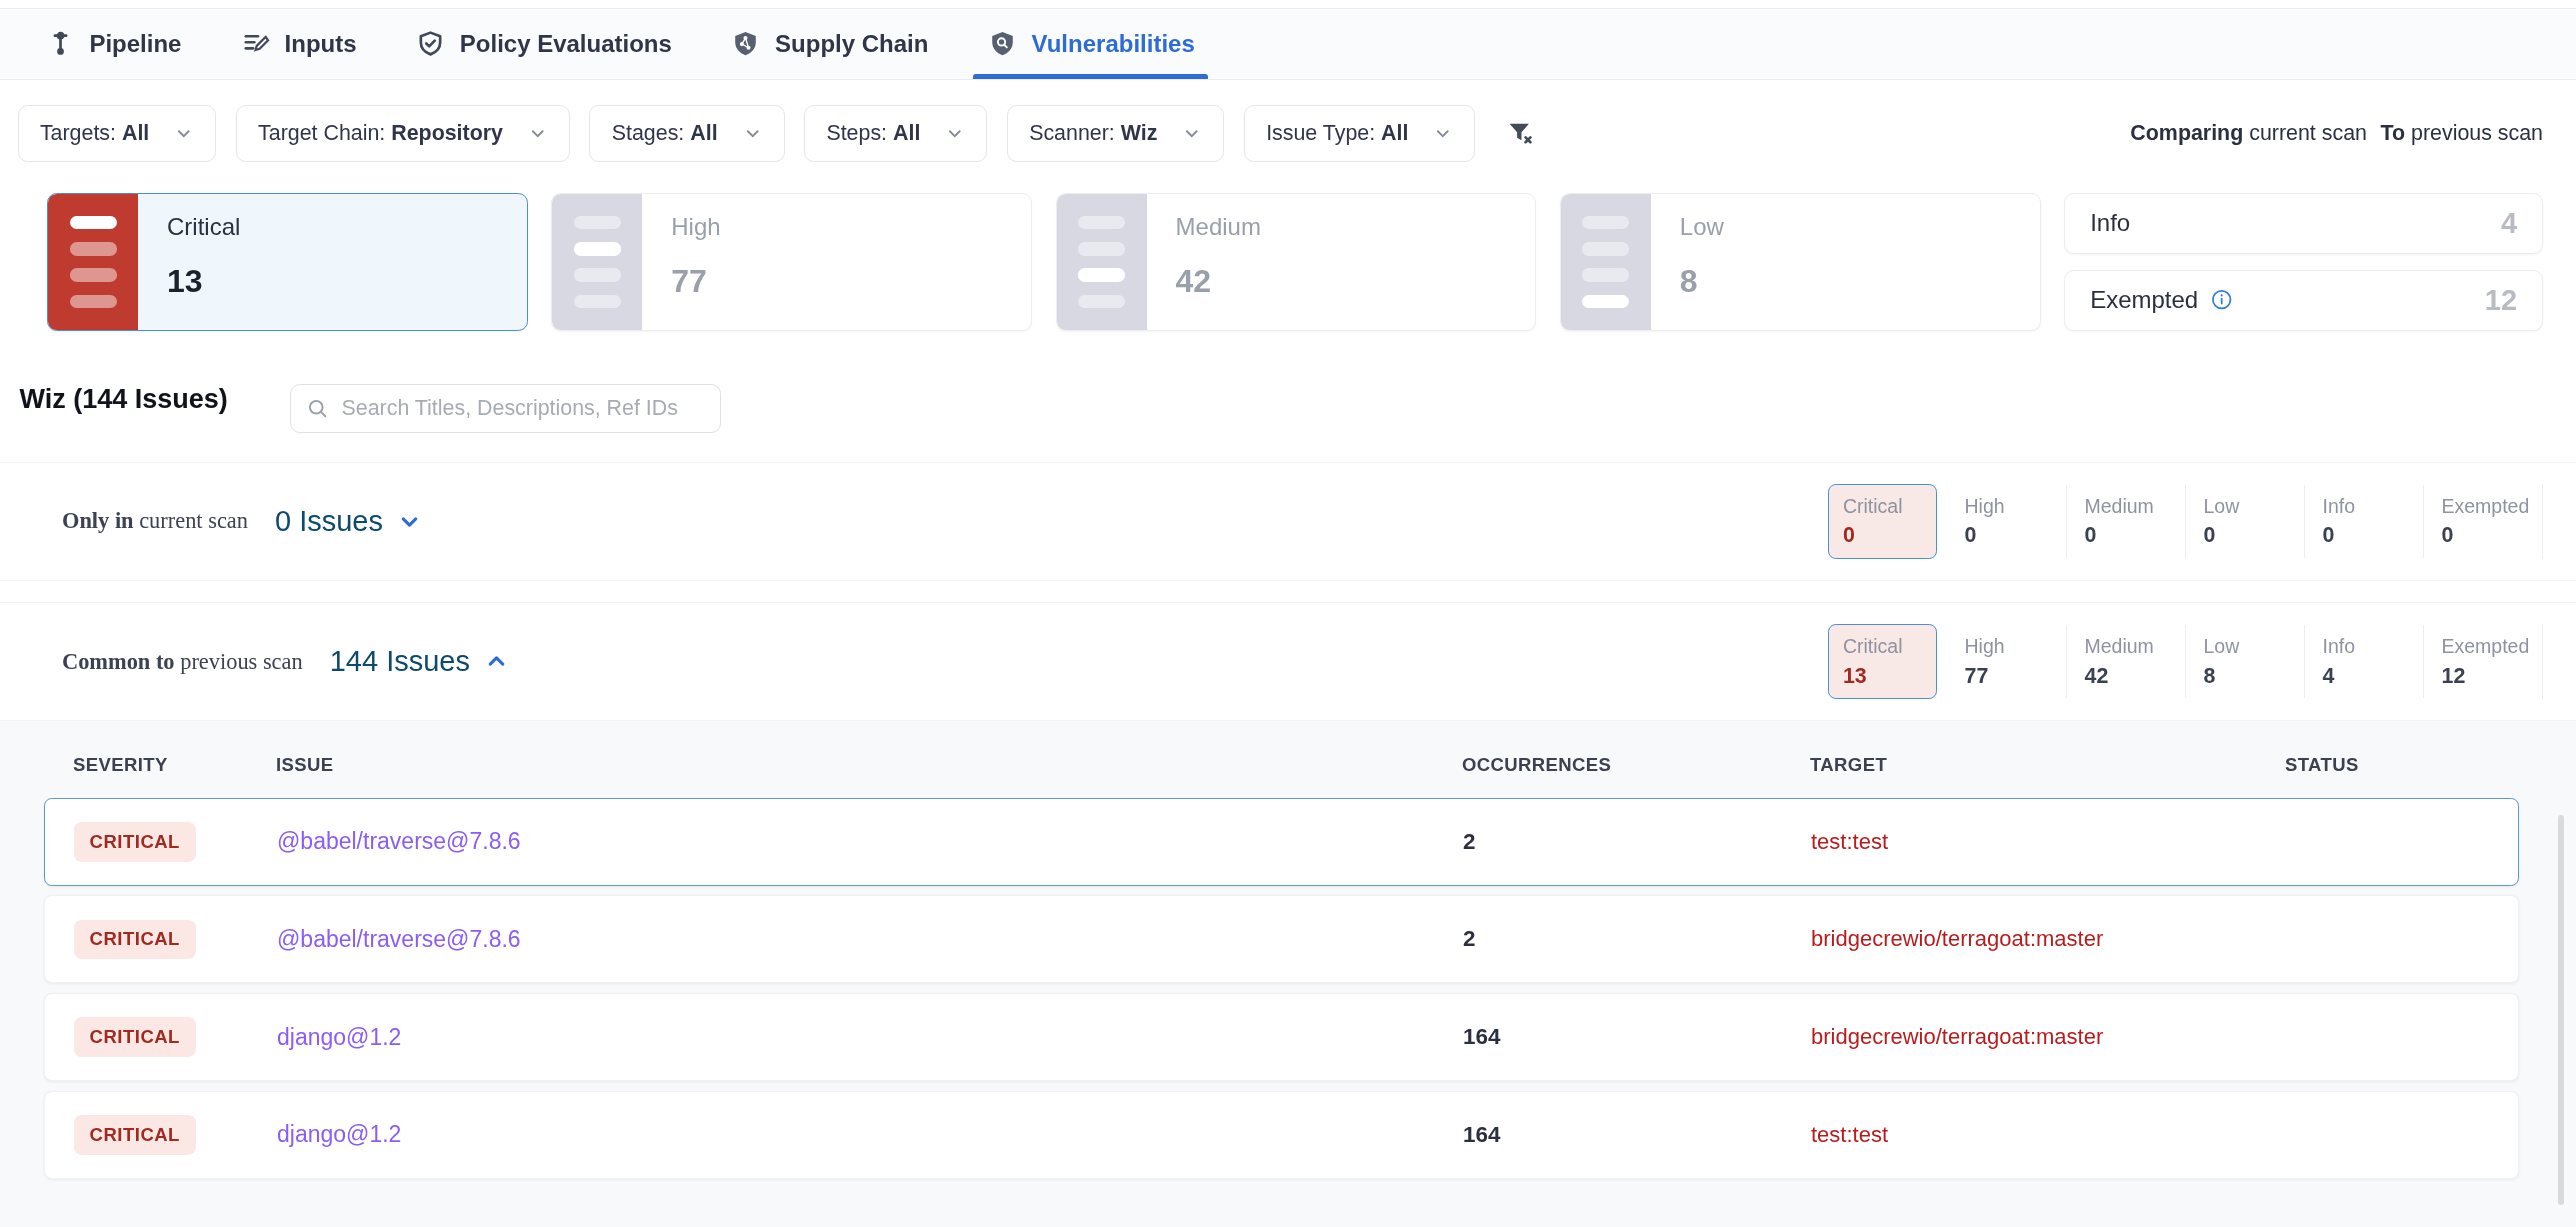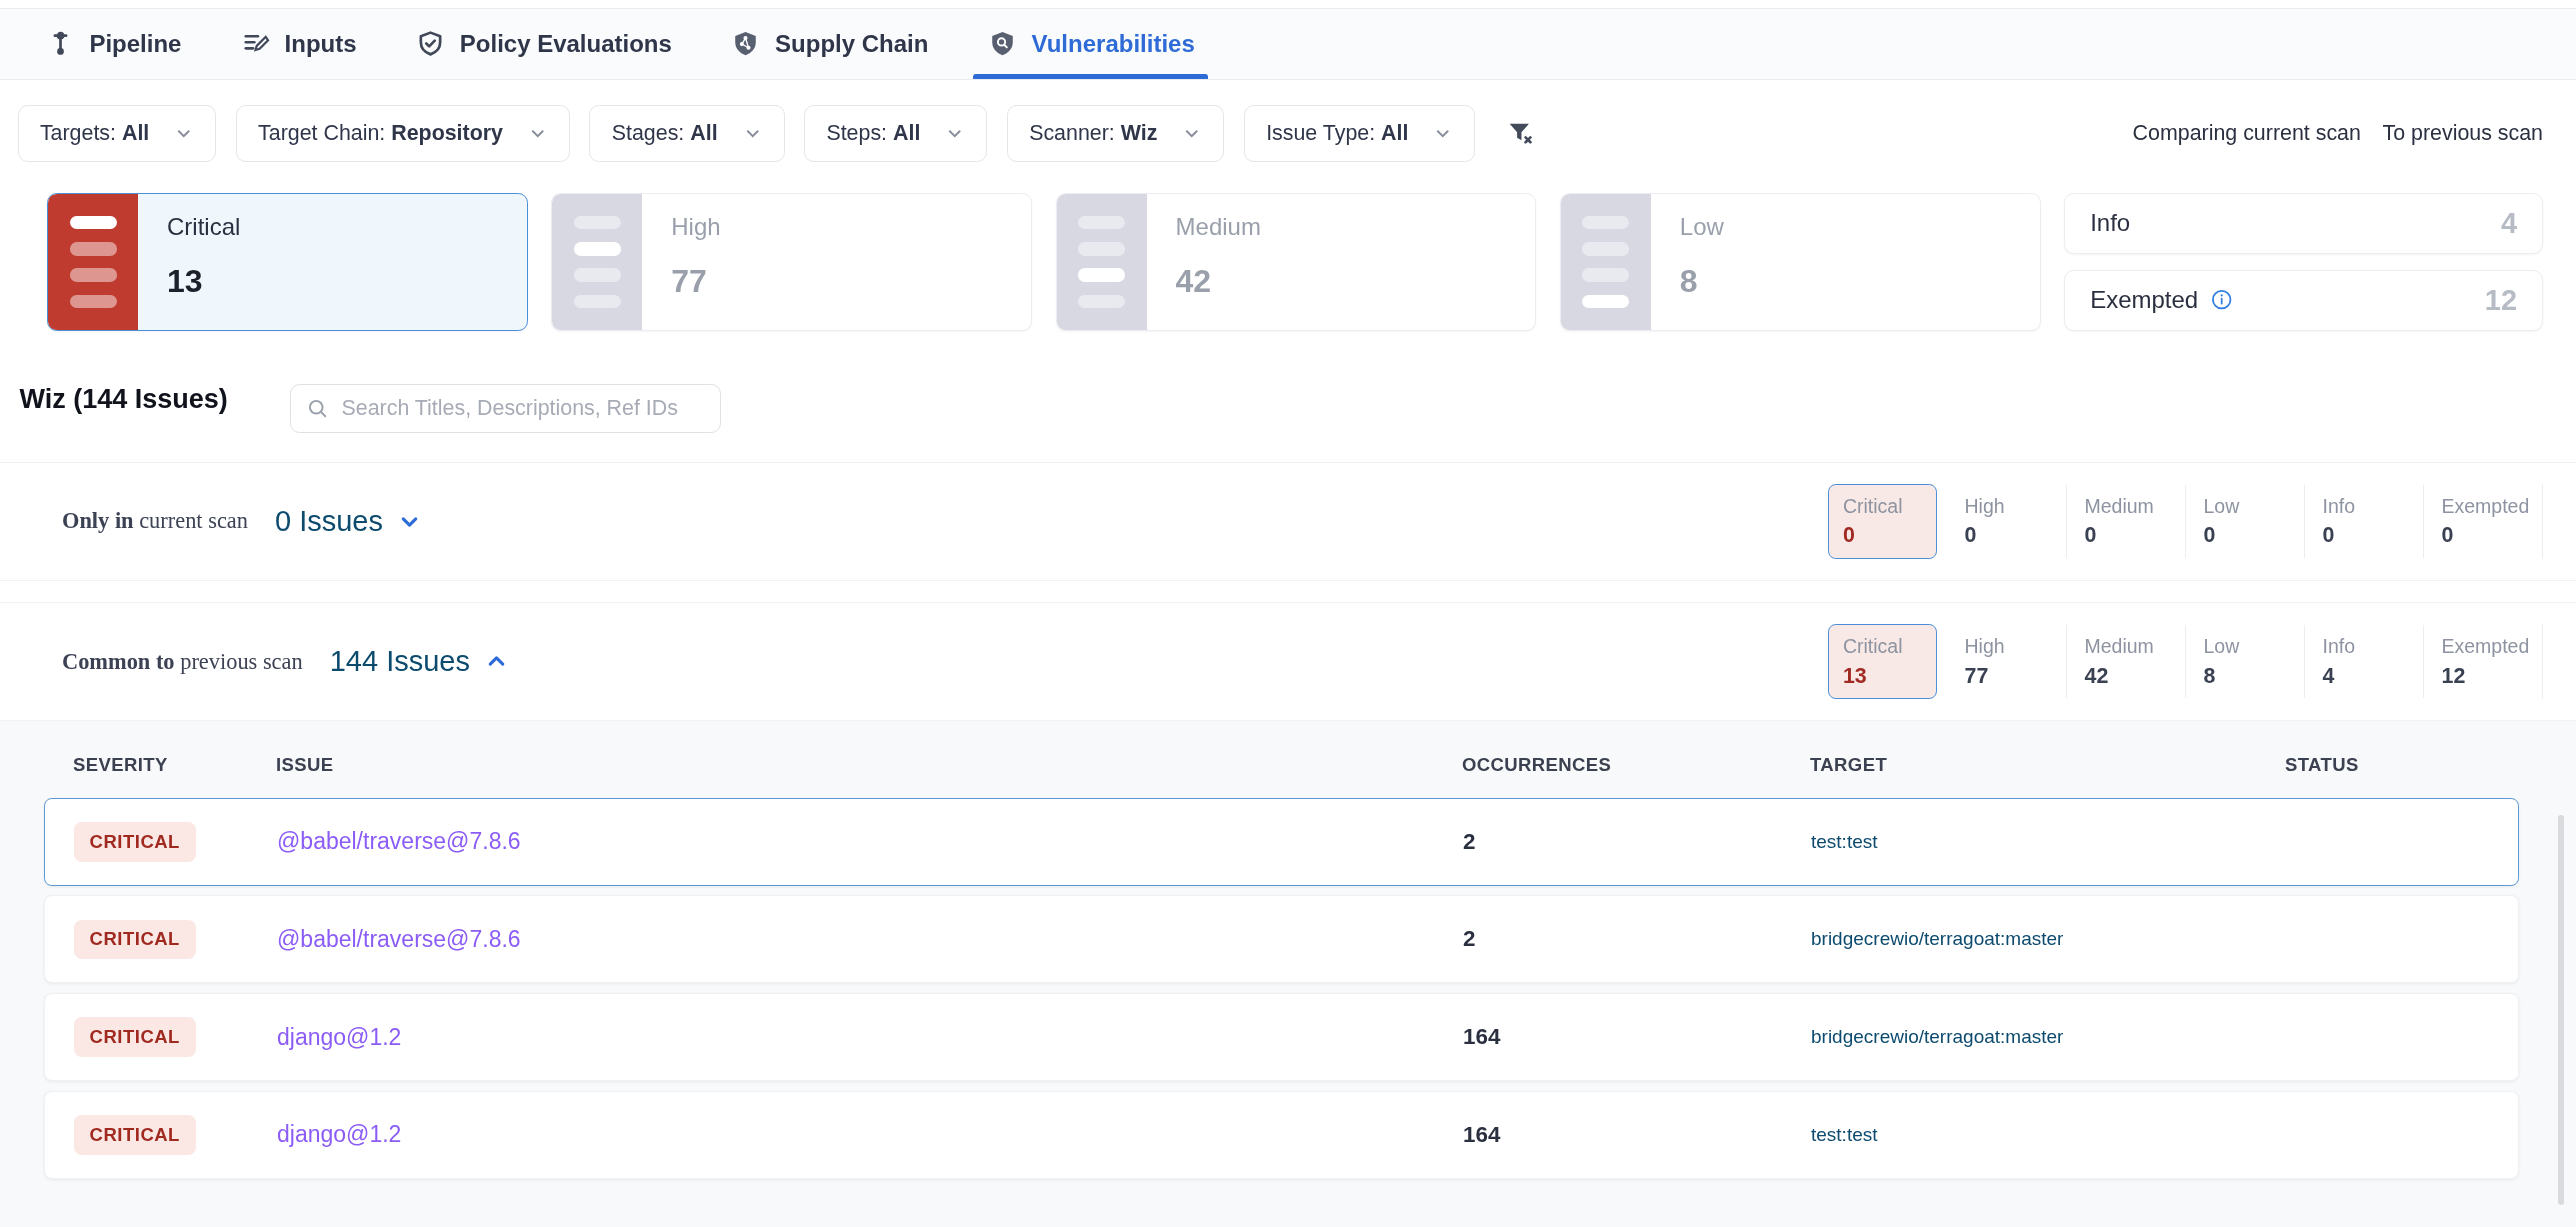--- a/index.html
+++ b/index.html
@@ -20,21 +20,21 @@
   
   .filterrow { display:flex; align-items:center; padding:25px 33px 19.5px 17.5px; }
   .filterbtn { display:flex; align-items:center; gap:25px; background:#fff;
     border:1px solid #e3e5ea; border-radius:9.7px; height:57px; padding:0 21.4px;
     margin-right:19.5px; font-size:21.4px; color:#30364a; cursor:pointer; white-space:nowrap; }
   .filterbtn b { font-weight:700; }
   .chev { width:19.5px; height:19.5px; }
   .clearfilter { width:43px; height:43px; display:flex; align-items:center;
     justify-content:center; cursor:pointer; margin-left:3.9px; }
   .comparing { margin-left:auto; font-size:21.4px; color:#2b3040; white-space:nowrap; }
-  .comparing b { font-weight:400;margin-left:8px; }
+  .comparing b { font-weight:700; }
   .comparing .sp { display:inline-block; width:13.6px; }
 
   
   .cards { display:flex; padding:11.7px 33px 0 47px; gap:23.4px; }
   .sevcard { flex:1; height:138px; background:#fff; border:1px solid #ececf2;
     border-radius:9.7px; display:flex; overflow:hidden; cursor:pointer;
     box-shadow:0 1px 1.9px rgba(30,35,60,.05); }
   .sevcard.selected { background:#eff7fc; border:1.9px solid #4a8fd8; }
   .sevblock { width:90px; flex:none; display:flex; flex-direction:column;
     justify-content:center; align-items:center; gap:12.7px; border-radius:7.8px 0 0 7.8px; }
@@ -89,21 +89,21 @@
   .rows { padding:0 57px 0 44px; display:flex; flex-direction:column; gap:9.7px; }
   .row { background:#fff; border-radius:7.8px; height:88px; display:grid;
     grid-template-columns:203px 1186px 348px 475px 1fr; align-items:center;
     padding-left:29px; box-shadow:0 1px 2.9px rgba(30,35,60,.07);
     border:1px solid #f0f1f4; cursor:pointer; }
   .row.selected { border:1.9px solid #5b9ad7; }
   .badge { display:inline-block; background:#fbe8e5; color:#a02a20; font-size:18.5px;
     font-weight:700; letter-spacing:0.5px; padding:8.8px 15.6px; border-radius:7.8px; }
   .cell-issue { font-size:23px; color:#8b5cf6; }
   .cell-occ { font-size:22.4px; font-weight:700; color:#2b3040; }
-  .cell-target { font-size:19px; color:#0c4a6e; }
+  .cell-target { font-size:22px; color:#b91c1c; }
   .scrollbar { position:absolute; right:11.7px; top:94px; width:6.8px; height:390px;
     background:#d8dade; border-radius:3.9px; }
 </style>
 </head>
 <body>
 
 <div class="topbar">
   <div class="tab">
     <span class="ticon">
       <svg width="27" height="27" viewBox="0 0 24 24" fill="none" stroke="#414859" stroke-width="2.4" stroke-linecap="round">

